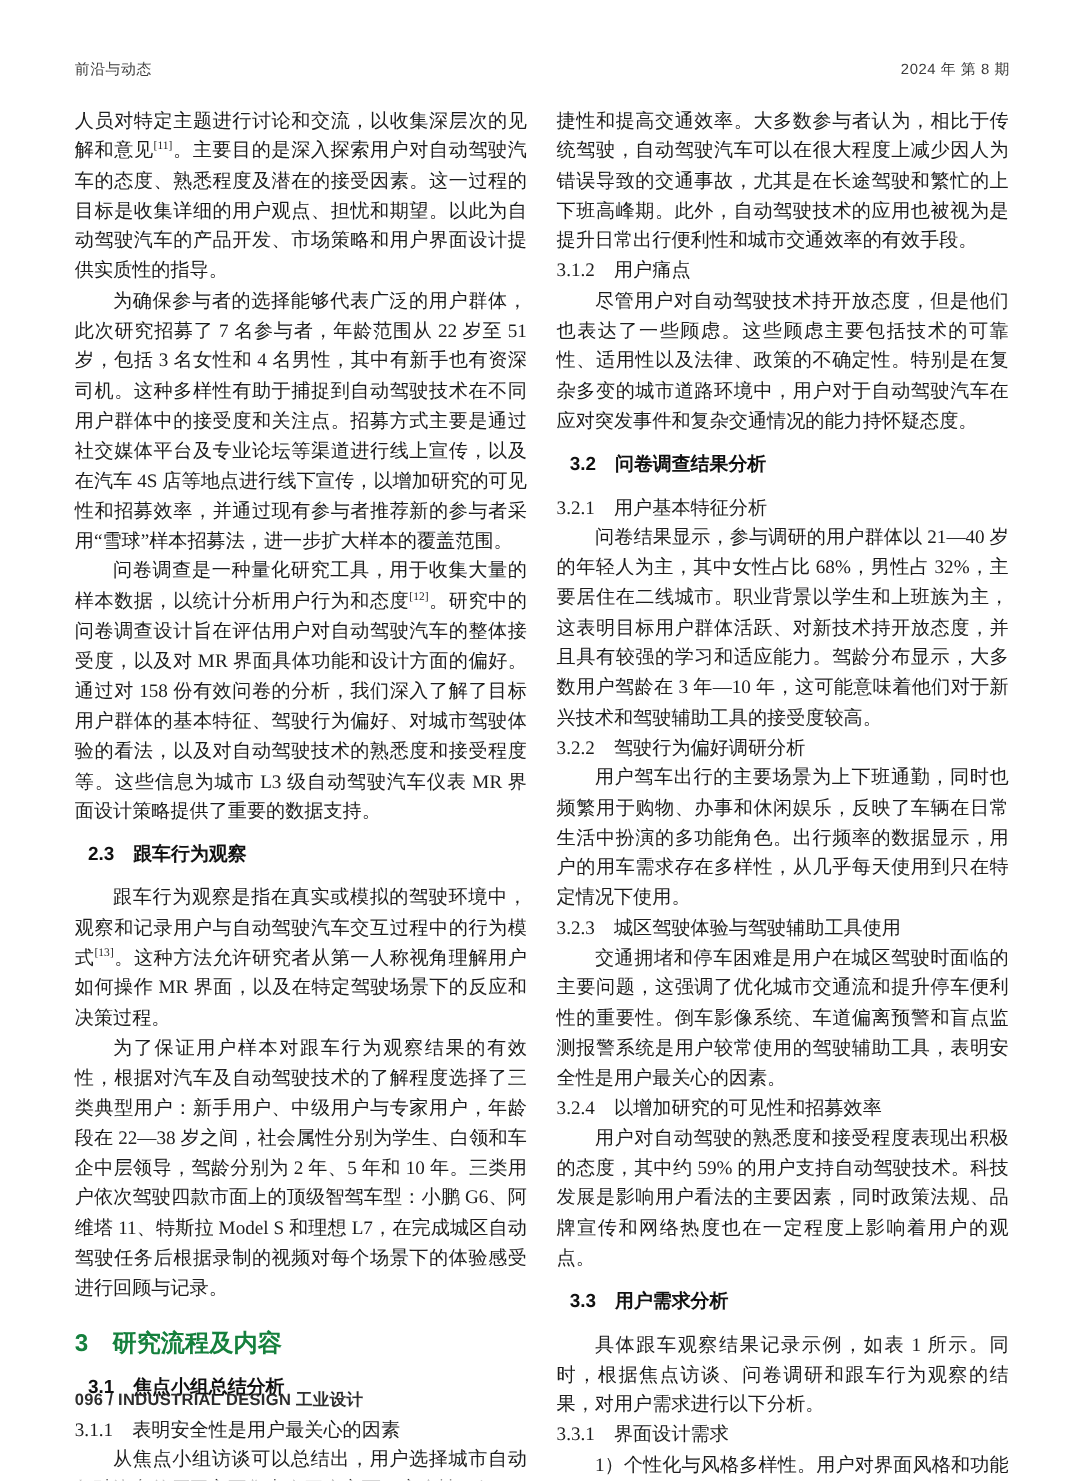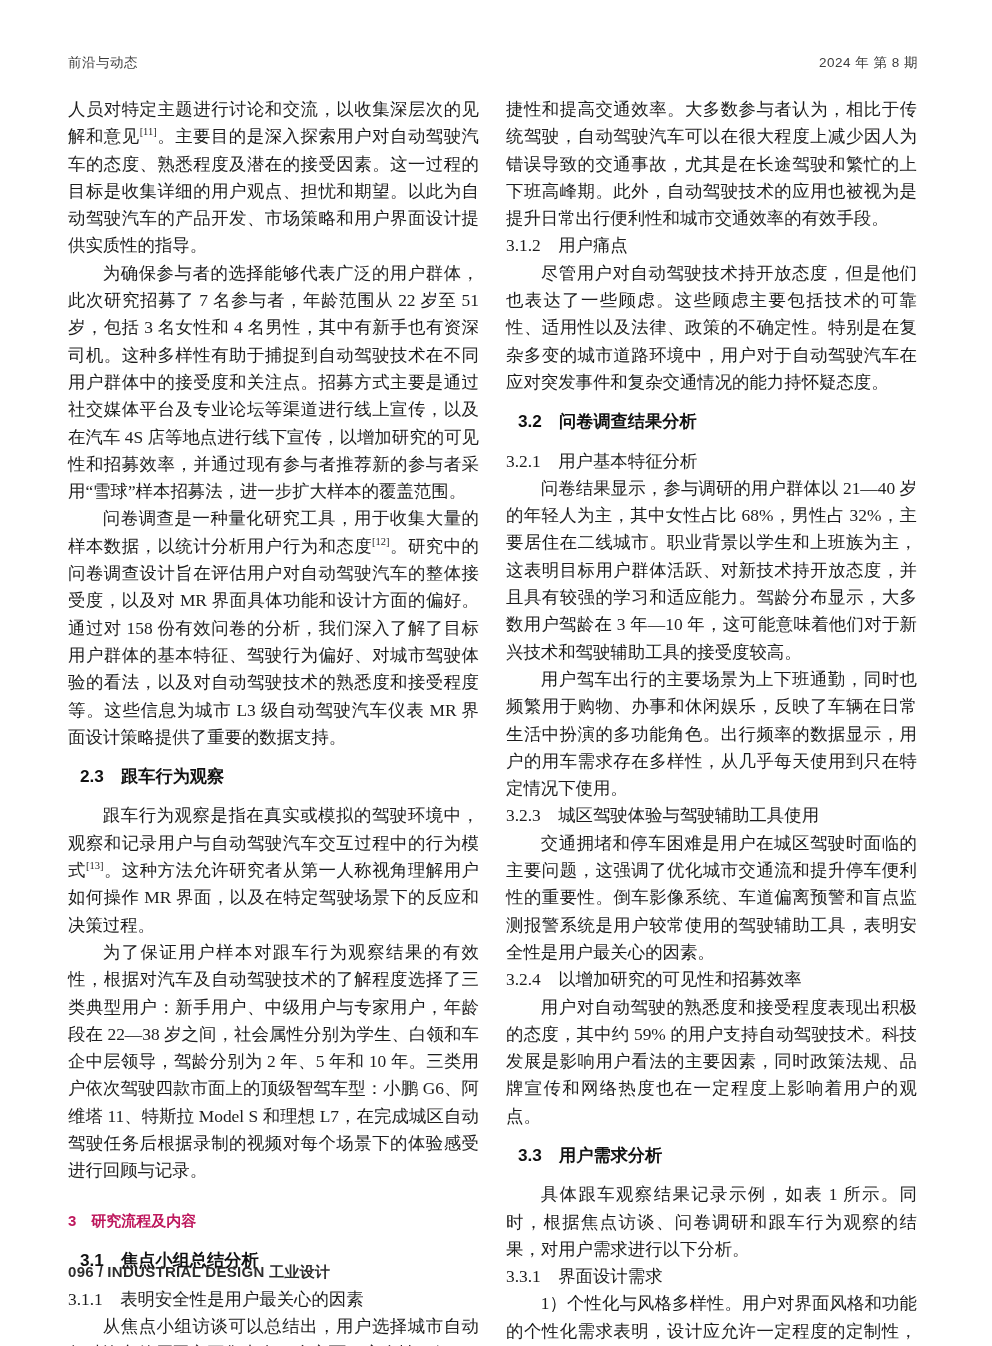--- a/index.html
+++ b/index.html
@@ -38,22 +38,22 @@
     margin:12px;font-family:"Liberation Sans","DejaVu Sans",sans-serif;
     font-weight:bold;font-size:17.2px;line-height:27.3px;
     text-indent:0;color:#111;text-align:left;
   }
   
   .h-sub{margin:0;text-indent:0;text-align:left;}
   
   .h-chapter{
     margin:21px 0 5px 0;
     font-family:"Liberation Sans","DejaVu Sans",sans-serif;
-    font-weight:bold;font-size:15px;line-height:29px;
-    text-indent:0;color:#be185d;text-align:left;
+    font-weight:bold;font-size:22px;line-height:29px;
+    text-indent:0;color:#15803d;text-align:left;
   }
   .footer{
     position:absolute;top:1263px;left:68px;
     font-family:"Liberation Sans","DejaVu Sans",sans-serif;
     font-weight:bold;font-size:15px;color:#2e2e2e;letter-spacing:.3px;
   }
 </style>
 </head>
 <body>
 
@@ -79,20 +79,21 @@
       <p class="para">从焦点小组访谈可以总结出，用户选择城市自动驾驶汽车的原因主要集中在三个方面：安全性、便</p>
     </div>
 
     <div class="col">
       <p class="para flush">捷性和提高交通效率。大多数参与者认为，相比于传统驾驶，自动驾驶汽车可以在很大程度上减少因人为错误导致的交通事故，尤其是在长途驾驶和繁忙的上下班高峰期。此外，自动驾驶技术的应用也被视为是提升日常出行便利性和城市交通效率的有效手段。</p>
       <p class="h-sub">3.1.2　用户痛点</p>
       <p class="para">尽管用户对自动驾驶技术持开放态度，但是他们也表达了一些顾虑。这些顾虑主要包括技术的可靠性、适用性以及法律、政策的不确定性。特别是在复杂多变的城市道路环境中，用户对于自动驾驶汽车在应对突发事件和复杂交通情况的能力持怀疑态度。</p>
       <h3 class="h-sec">3.2　问卷调查结果分析</h3>
       <p class="h-sub">3.2.1　用户基本特征分析</p>
       <p class="para">问卷结果显示，参与调研的用户群体以 21—40 岁的年轻人为主，其中女性占比 68%，男性占 32%，主要居住在二线城市。职业背景以学生和上班族为主，这表明目标用户群体活跃、对新技术持开放态度，并且具有较强的学习和适应能力。驾龄分布显示，大多数用户驾龄在 3 年—10 年，这可能意味着他们对于新兴技术和驾驶辅助工具的接受度较高。</p>
+      <p class="h-sub">3.2.2　驾驶行为偏好调研分析</p>
       <p class="para">用户驾车出行的主要场景为上下班通勤，同时也频繁用于购物、办事和休闲娱乐，反映了车辆在日常生活中扮演的多功能角色。出行频率的数据显示，用户的用车需求存在多样性，从几乎每天使用到只在特定情况下使用。</p>
       <p class="h-sub">3.2.3　城区驾驶体验与驾驶辅助工具使用</p>
       <p class="para">交通拥堵和停车困难是用户在城区驾驶时面临的主要问题，这强调了优化城市交通流和提升停车便利性的重要性。倒车影像系统、车道偏离预警和盲点监测报警系统是用户较常使用的驾驶辅助工具，表明安全性是用户最关心的因素。</p>
       <p class="h-sub">3.2.4　以增加研究的可见性和招募效率</p>
       <p class="para">用户对自动驾驶的熟悉度和接受程度表现出积极的态度，其中约 59% 的用户支持自动驾驶技术。科技发展是影响用户看法的主要因素，同时政策法规、品牌宣传和网络热度也在一定程度上影响着用户的观点。</p>
       <h3 class="h-sec">3.3　用户需求分析</h3>
       <p class="para">具体跟车观察结果记录示例，如表 1 所示。同时，根据焦点访谈、问卷调研和跟车行为观察的结果，对用户需求进行以下分析。</p>
       <p class="h-sub">3.3.1　界面设计需求</p>
       <p class="para">1）个性化与风格多样性。用户对界面风格和功能的个性化需求表明，设计应允许一定程度的定制性，让用户能够根据个人喜好调整界面。</p>
     </div>

